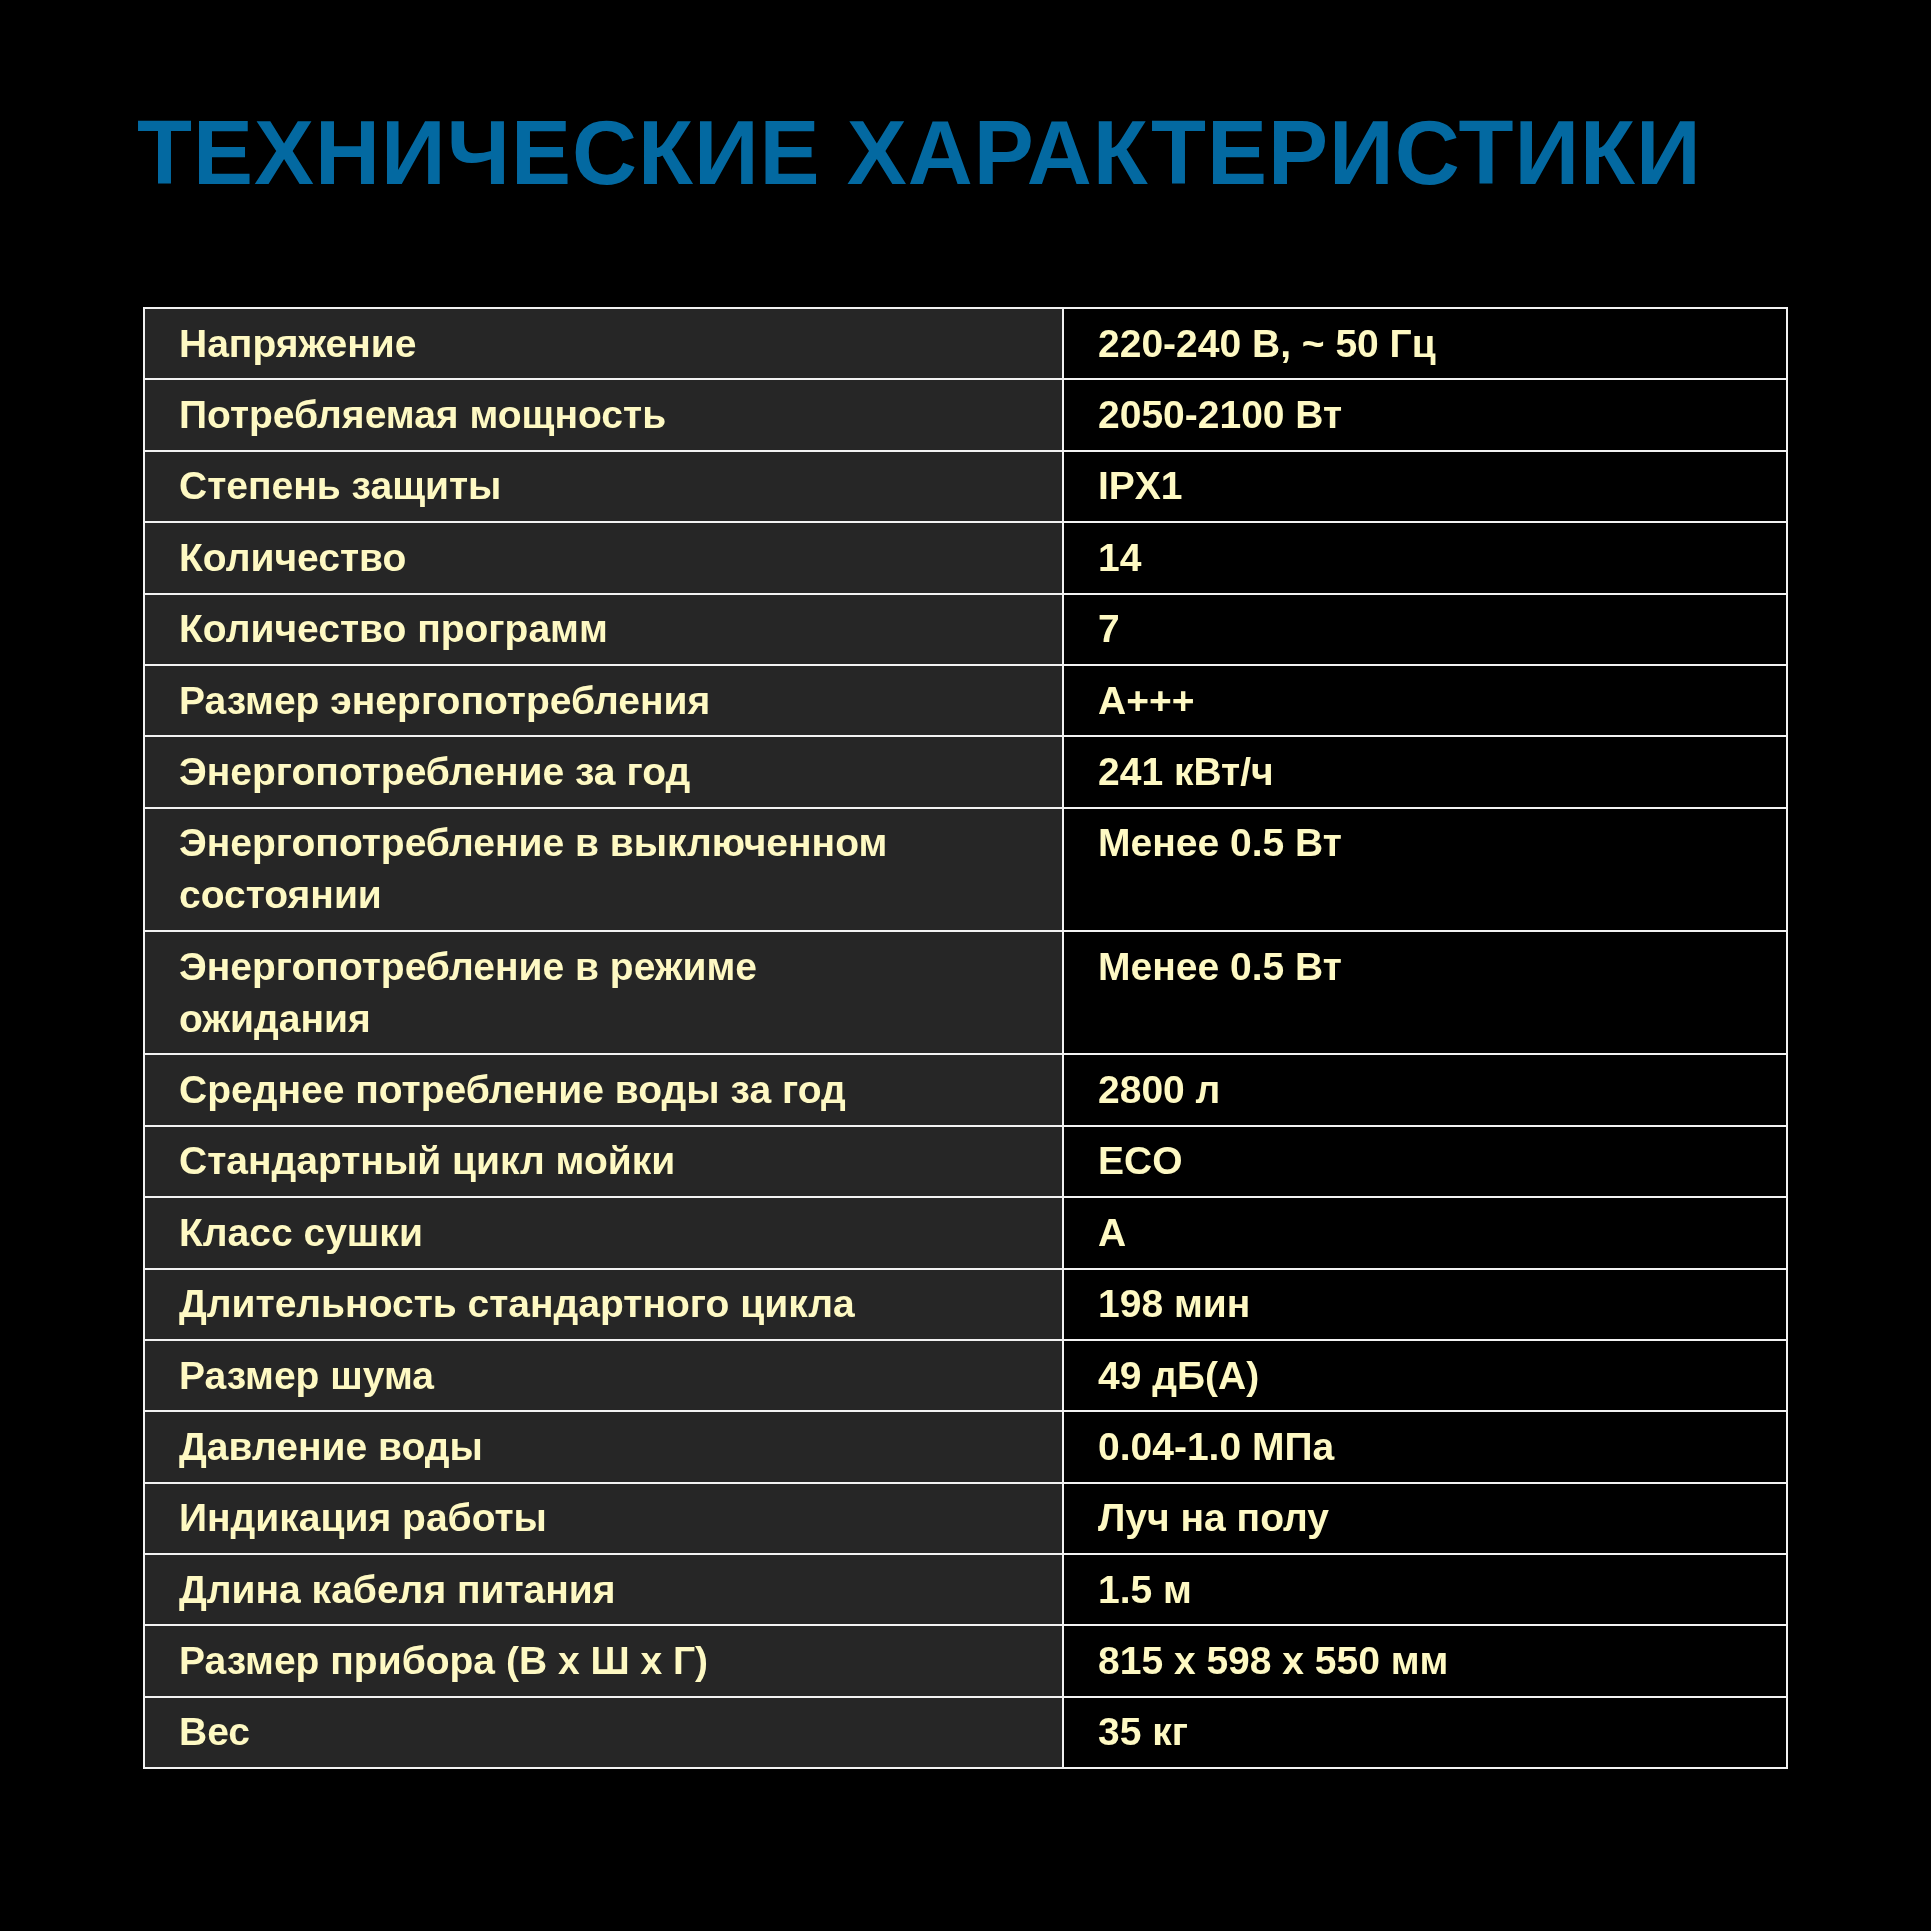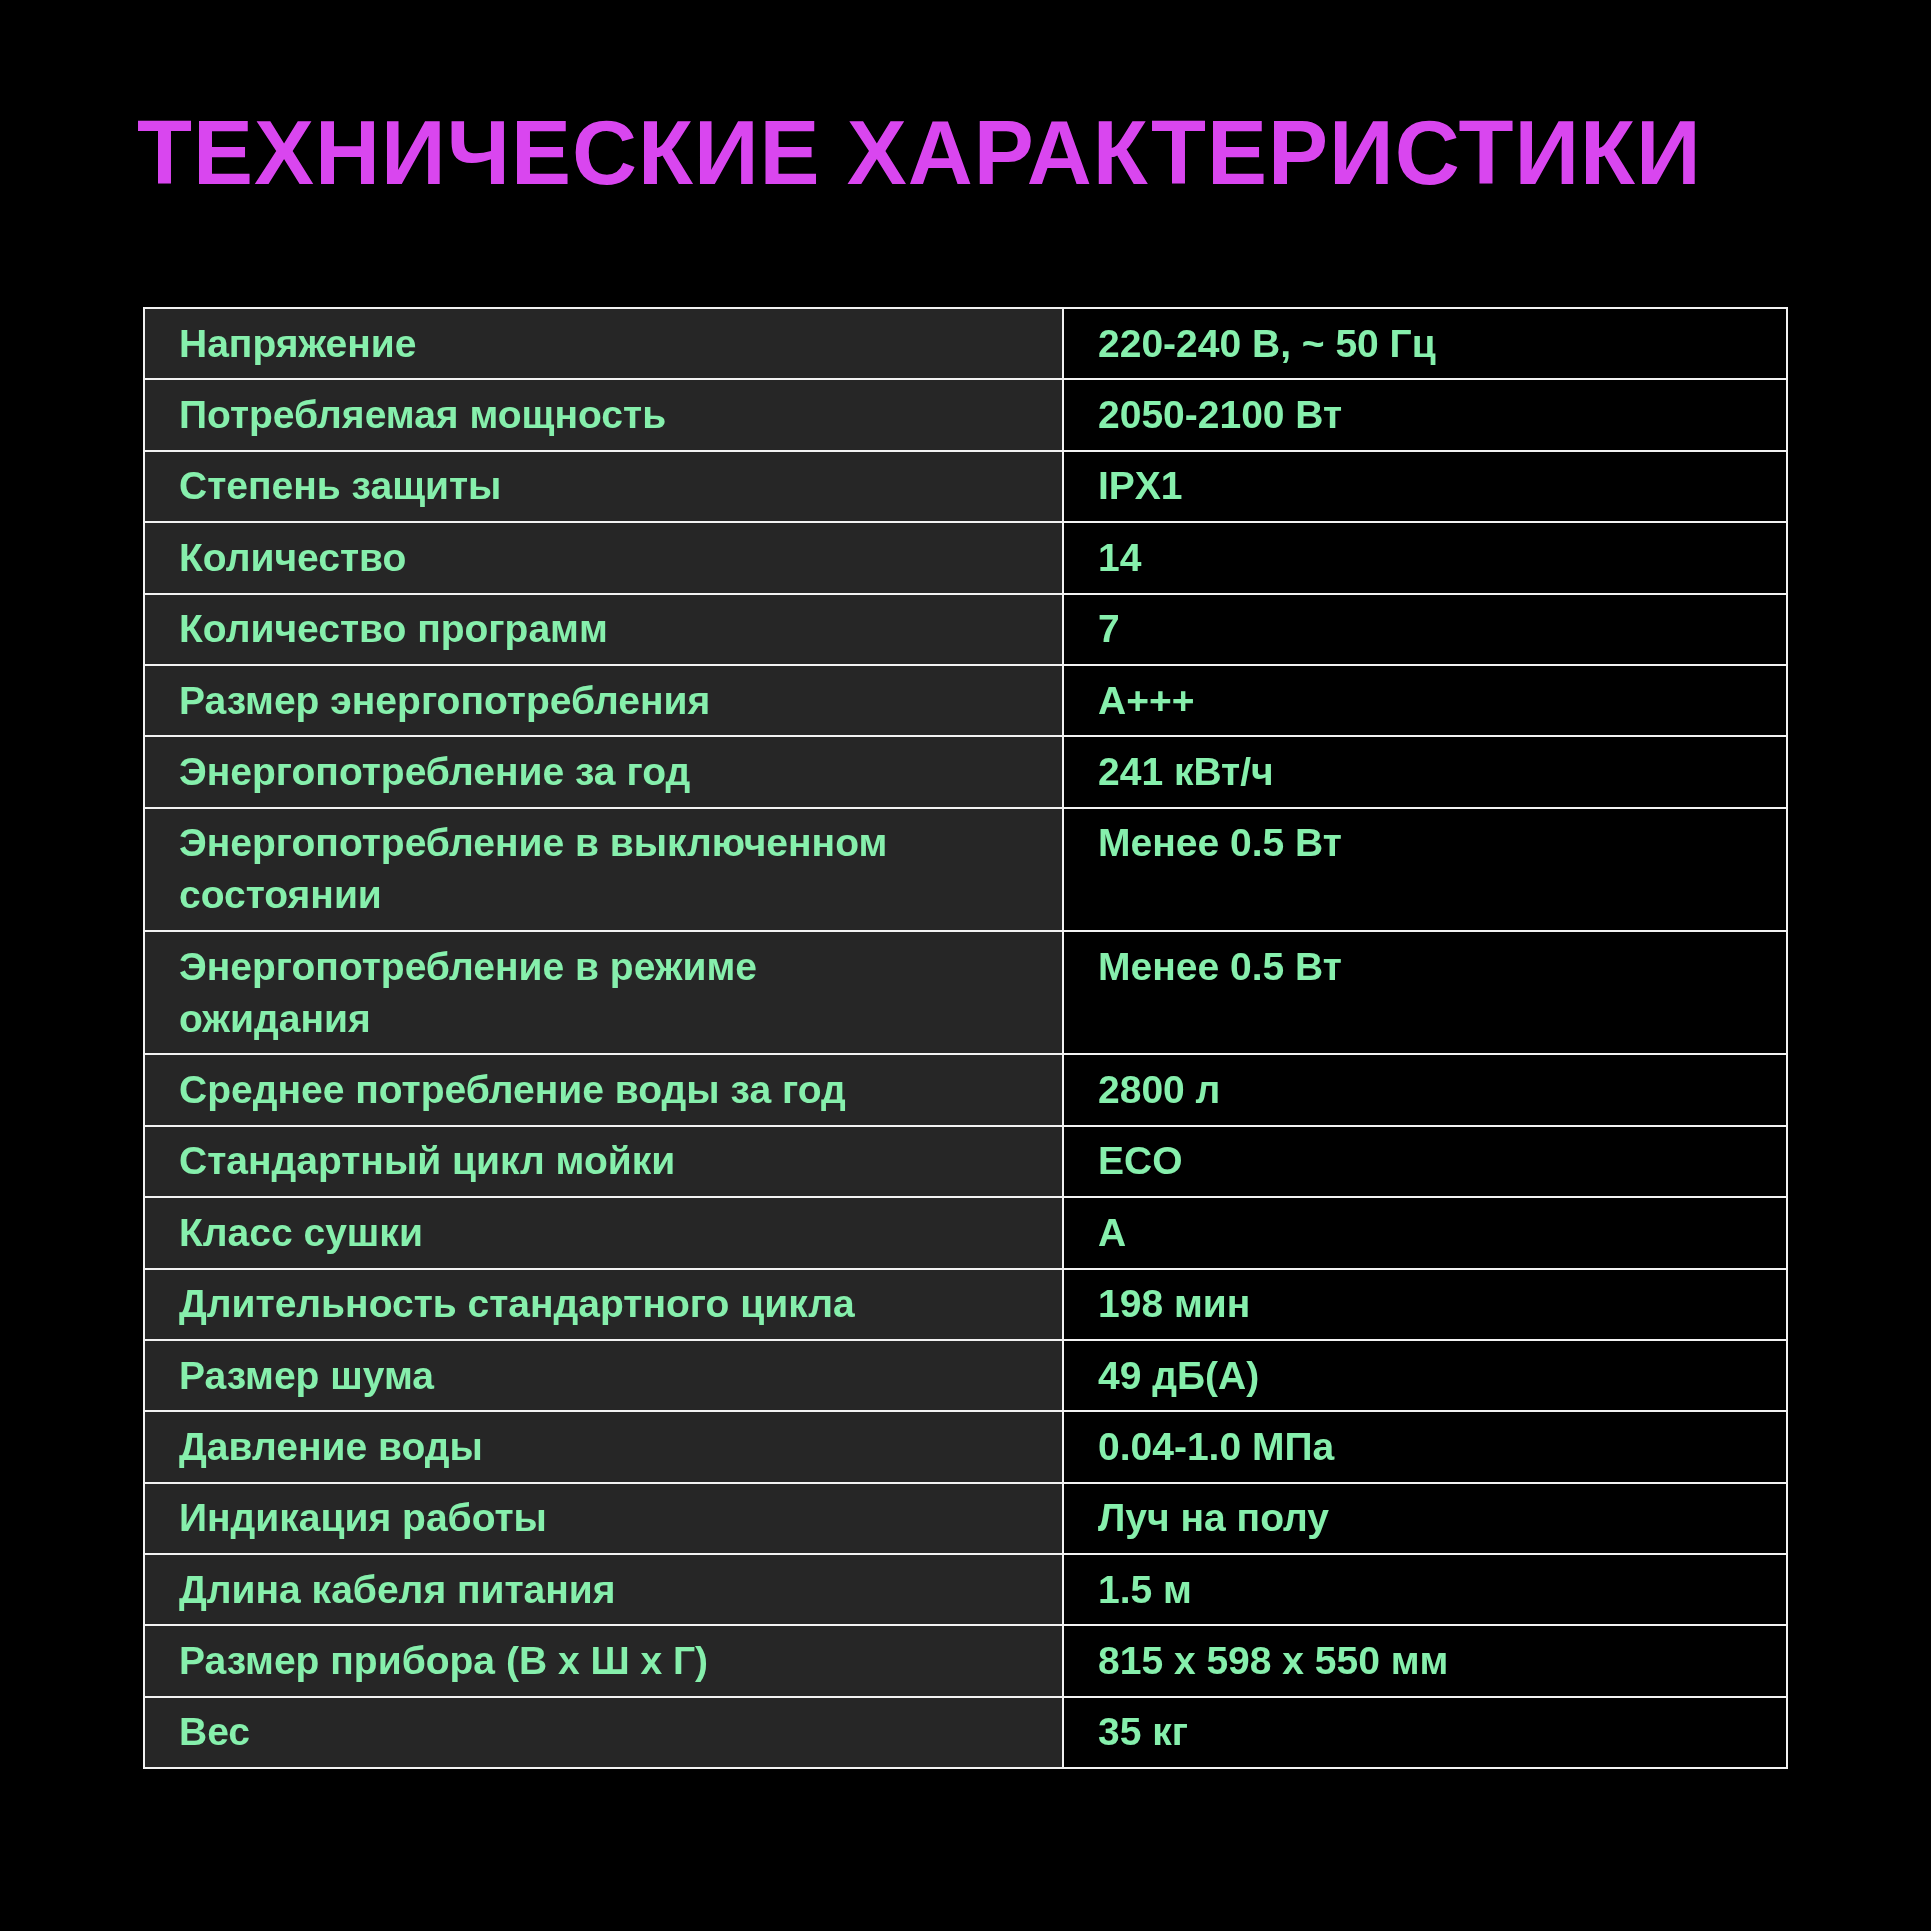--- a/index.html
+++ b/index.html
@@ -12,42 +12,42 @@
     height: 1931px;
     position: relative;
     overflow: hidden;
     font-family: "Liberation Sans", sans-serif;
   }
   .title {
     position: absolute;
     left: 137px;
     top: 102px;
     margin: 0;
-    color: #d946ef;
+    color: #0369a1;
     font-size: 90px;
     font-weight: 700;
     letter-spacing: 1px;
     white-space: nowrap;
   }
   .spec-table {
     position: absolute;
     left: 143px;
     top: 307px;
     width: 1645px;
     border-collapse: collapse;
     table-layout: fixed;
     border: 2.9px solid #f2f2f2;
   }
   .spec-table td {
     border: 2.4px solid #f2f2f2;
     vertical-align: top;
     padding: 8.7px 23px 8.7px 34px;
     font-size: 39px;
     line-height: 52px;
-    color: #86efac;
+    color: #fef9c3;
   }
   td.spec-label {
     background: #262626;
     font-weight: 700;
     width: 860px;
     white-space: pre-line;
   }
   td.spec-value {
     background: #000000;
     font-weight: 700;

